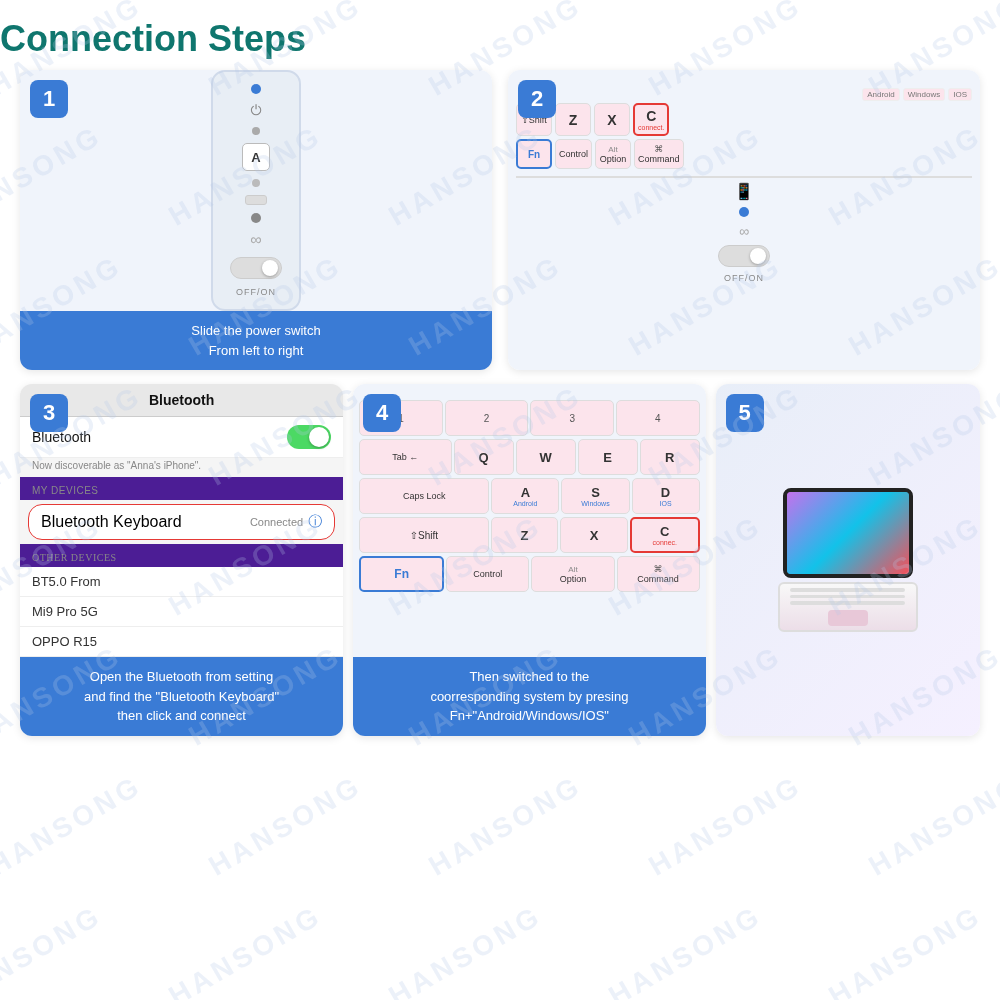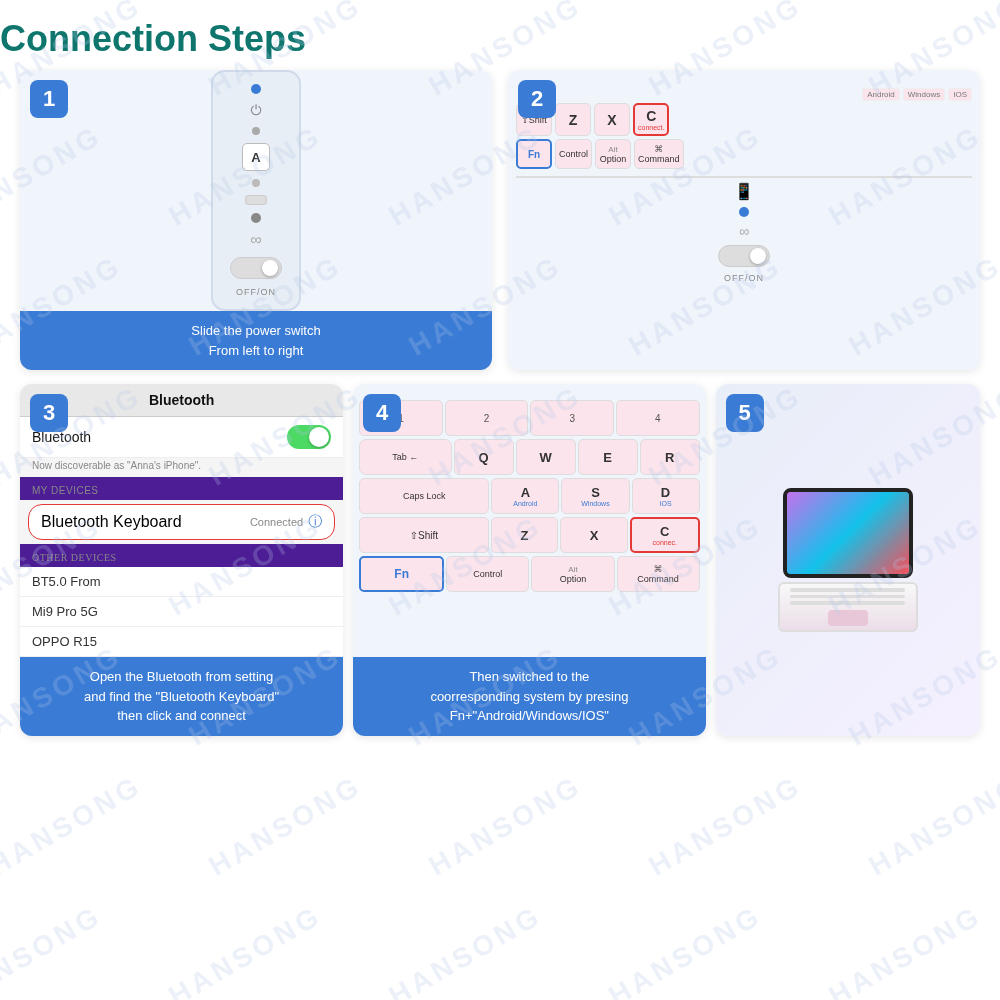--- a/index.html
+++ b/index.html
@@ -250,21 +250,21 @@
       align-items: center;
       justify-content: center;
       font-size: 11px;
       color: #333;
       padding: 3px 2px;
       flex: 1;
       min-height: 36px;
       font-weight: 500;
       position: relative;
     }
-    .kl-key.wide { flex: 1.6; border-radius: 7px; }
+    .kl-key.wide { flex: 1.6; }
     .kl-key.wider { flex: 2; }
     .kl-key.num { background: #fce4ec; font-size: 10px; color: #555; }
     .kl-key.highlighted { border: 2px solid #e53935; }
     .kl-key.blue-outline { border: 2px solid #3a7bd5; }
     .kl-key-sub { font-size: 7px; color: #e53935; }
     .kl-key-main { font-size: 13px; font-weight: bold; }
     .kl-sub-label { font-size: 7px; color: #3a7bd5; }
     .fn-blue { color: #3a7bd5; font-weight: bold; font-size: 12px; }
 
     

